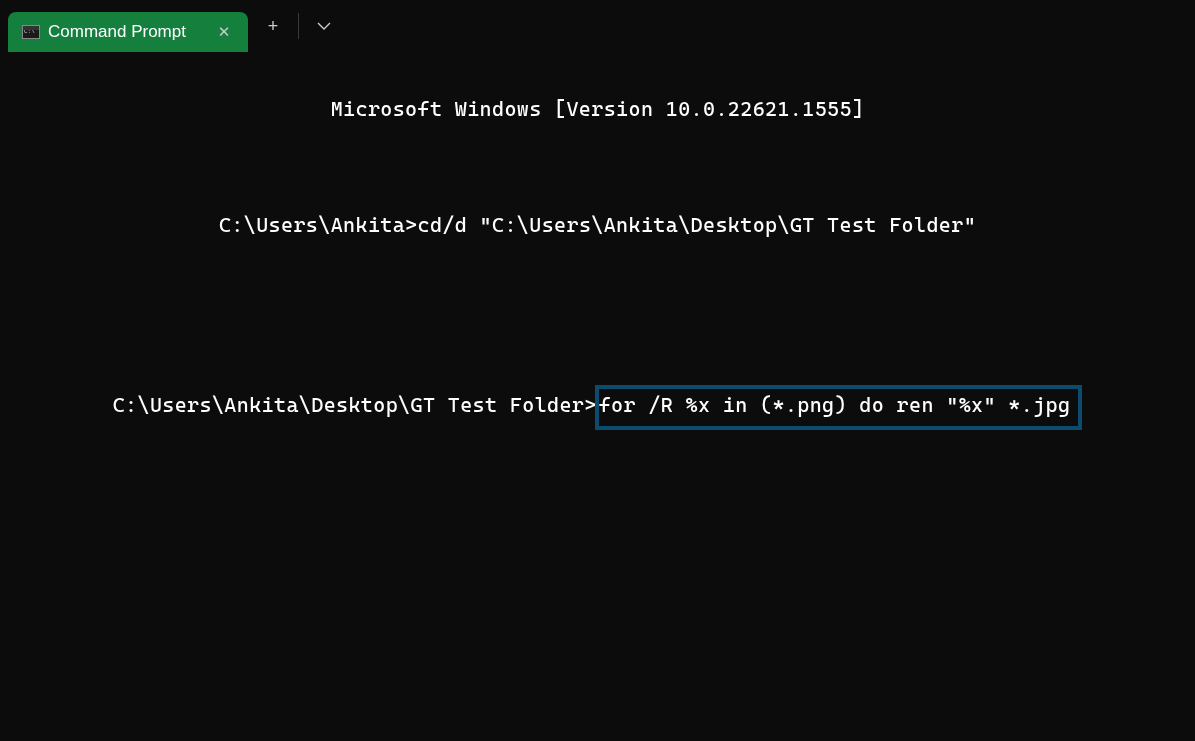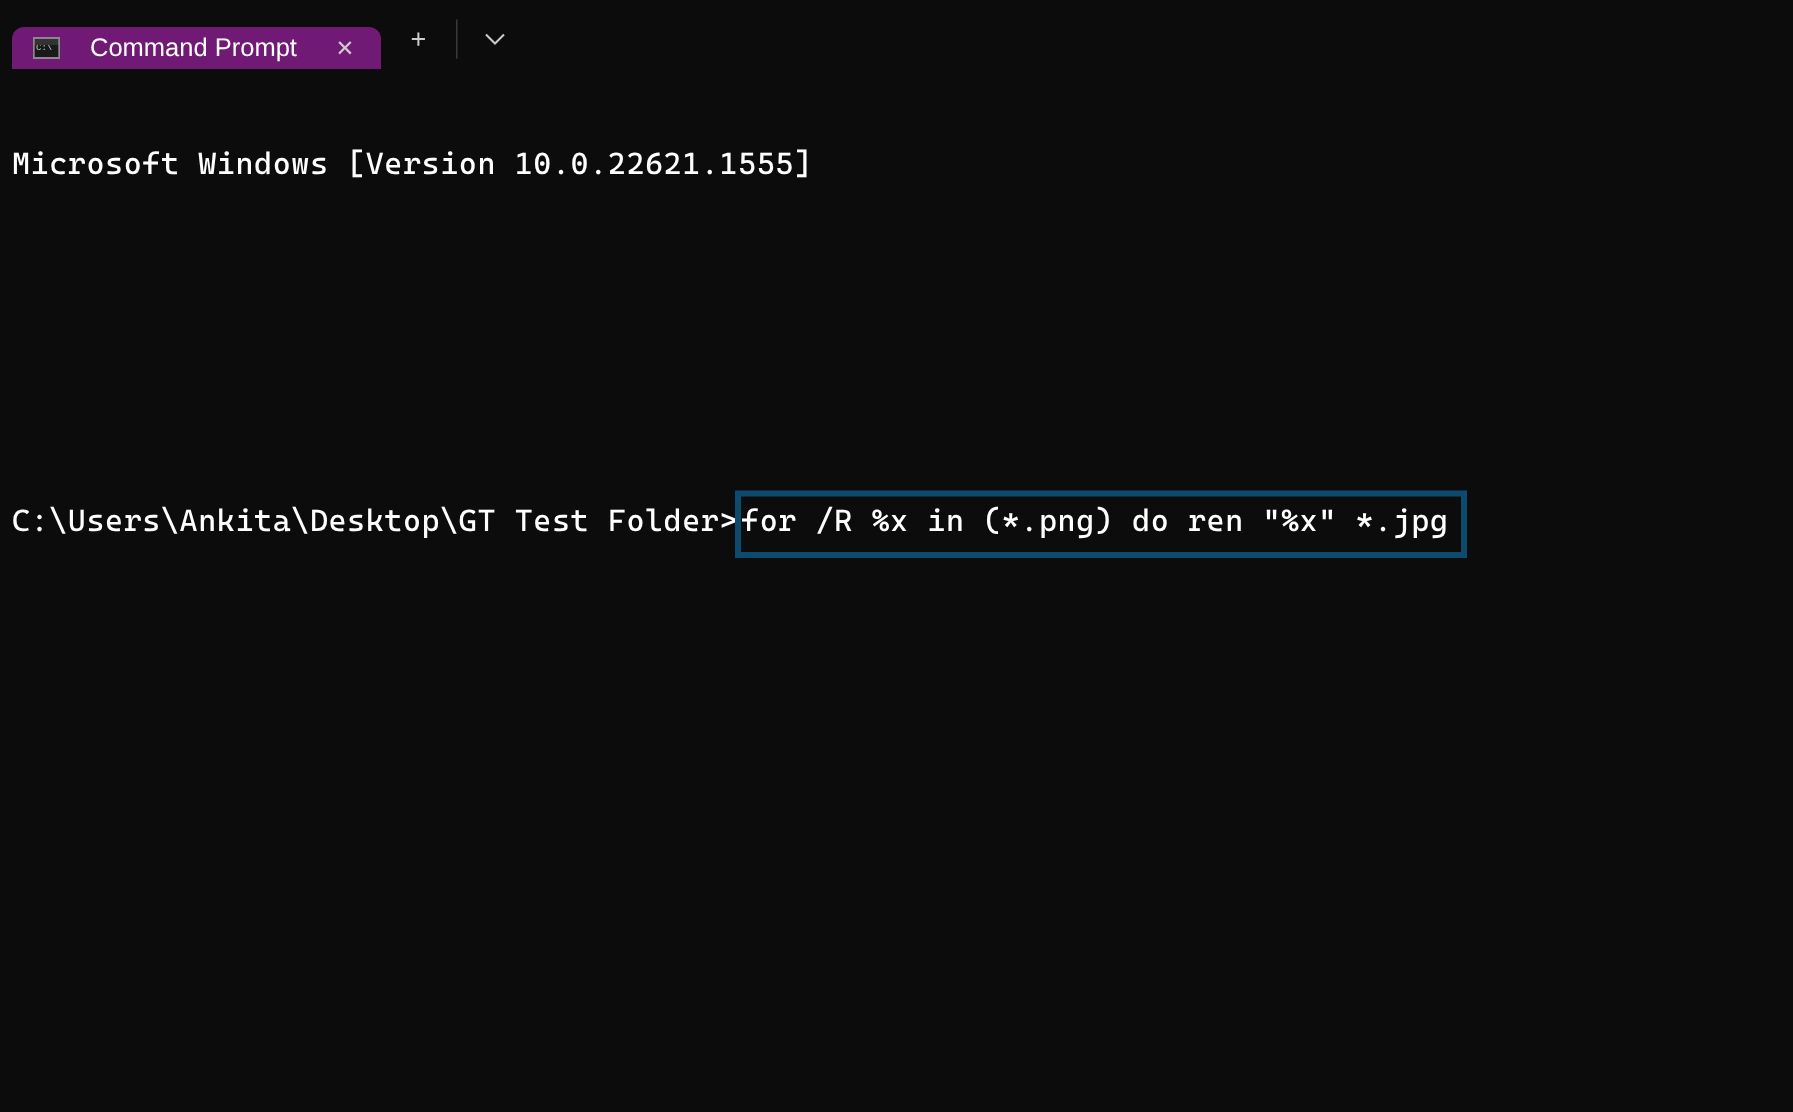--- a/index.html
+++ b/index.html
@@ -17,25 +17,25 @@
     .titlebar {
       height: 52px;
       background: #0c0c0c;
       display: flex;
       align-items: center;
       padding-left: 8px;
     }
     .tab {
       display: flex;
       align-items: center;
-      background: #701a75;
-      height: 28px;
+      background: #15803d;
+      height: 40px;
       padding: 0 12px 0 14px;
       border-radius: 8px 8px 0 0;
-      gap: 20px;
+      gap: 8px;
       min-width: 240px;
       margin-top: 12px;
     }
     .tab-icon {
       width: 18px;
       height: 14px;
       background: #e0e0e0;
       border: 1px solid #888;
       position: relative;
       display: flex;
@@ -96,20 +96,21 @@
     }
     .terminal {
       padding: 14px 8px;
       font-size: 20.5px;
       line-height: 29px;
       color: #ffffff;
       letter-spacing: 0.4px;
       font-family: 'Consolas', 'Cascadia Mono', monospace;
       white-space: pre;
       font-weight: 500;
+      text-align: center;
     }
     .terminal-line {
       min-height: 29px;
     }
     .highlight-box {
       display: inline-block;
       border: 4px solid #0c4a6e;
       padding: 2px 8px 6px 0px;
       margin-left: -2px;
       vertical-align: baseline;
@@ -138,16 +139,17 @@
       <svg width="14" height="10" viewBox="0 0 14 10">
         <path d="M1 2 L7 8 L13 2" stroke="#cccccc" stroke-width="1.4" fill="none"></path>
       </svg>
     </div>
   </div>
 </div>
 
 <div class="terminal">
 <div class="terminal-line">Microsoft Windows [Version 10.0.22621.1555]</div>
 <div class="terminal-line"> </div>
+<div class="terminal-line"><span>C:\Users\Ankita&gt;</span><span>cd/d "C:\Users\Ankita\Desktop\GT Test Folder"</span></div>
 <div class="terminal-line"> </div>
 <div class="terminal-line"> </div>
 <div class="terminal-line"><span>C:\Users\Ankita\Desktop\GT Test Folder&gt;</span><span class="highlight-box"><span class="highlight-box-content">for /R %x in (*.png) do ren "%x" *.jpg</span></span></div>
 </div>
 
 </body></html>

